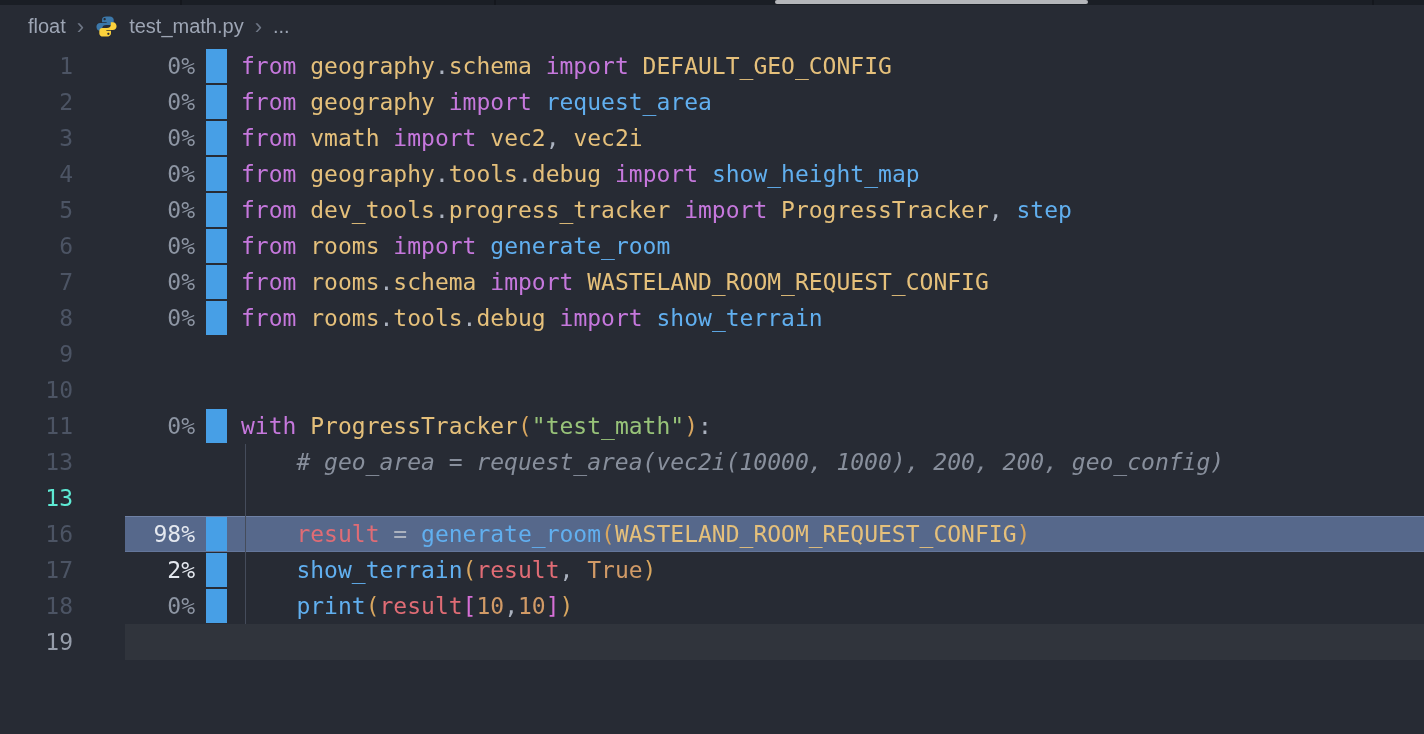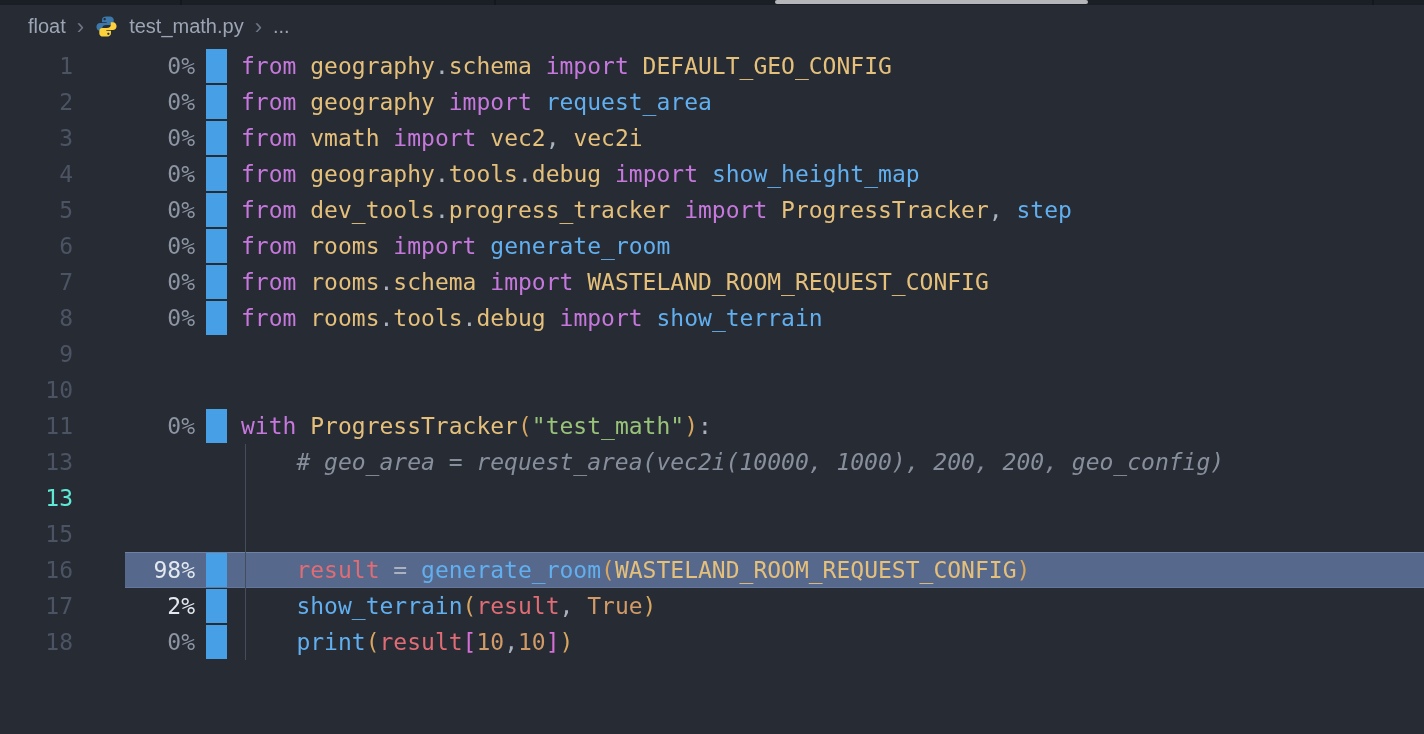--- a/index.html
+++ b/index.html
@@ -62,17 +62,17 @@
     <div class="row"><span class="lnum" style="color: rgb(76, 84, 100);">4</span><span class="cov" style="color: rgb(141, 149, 163);">0%</span><span class="blk" style="background: rgb(71, 159, 230);"></span><span class="code"><span class="tok" style="color: rgb(198, 120, 221);">from </span><span class="tok" style="color: rgb(229, 192, 123);">geography</span><span class="tok" style="color: rgb(171, 178, 191);">.</span><span class="tok" style="color: rgb(229, 192, 123);">tools</span><span class="tok" style="color: rgb(171, 178, 191);">.</span><span class="tok" style="color: rgb(229, 192, 123);">debug</span><span class="tok" style="color: rgb(198, 120, 221);"> import </span><span class="tok" style="color: rgb(97, 175, 239);">show_height_map</span></span></div>
     <div class="row"><span class="lnum" style="color: rgb(76, 84, 100);">5</span><span class="cov" style="color: rgb(141, 149, 163);">0%</span><span class="blk" style="background: rgb(71, 159, 230);"></span><span class="code"><span class="tok" style="color: rgb(198, 120, 221);">from </span><span class="tok" style="color: rgb(229, 192, 123);">dev_tools</span><span class="tok" style="color: rgb(171, 178, 191);">.</span><span class="tok" style="color: rgb(229, 192, 123);">progress_tracker</span><span class="tok" style="color: rgb(198, 120, 221);"> import </span><span class="tok" style="color: rgb(229, 192, 123);">ProgressTracker</span><span class="tok" style="color: rgb(171, 178, 191);">, </span><span class="tok" style="color: rgb(97, 175, 239);">step</span></span></div>
     <div class="row"><span class="lnum" style="color: rgb(76, 84, 100);">6</span><span class="cov" style="color: rgb(141, 149, 163);">0%</span><span class="blk" style="background: rgb(71, 159, 230);"></span><span class="code"><span class="tok" style="color: rgb(198, 120, 221);">from </span><span class="tok" style="color: rgb(229, 192, 123);">rooms</span><span class="tok" style="color: rgb(198, 120, 221);"> import </span><span class="tok" style="color: rgb(97, 175, 239);">generate_room</span></span></div>
     <div class="row"><span class="lnum" style="color: rgb(76, 84, 100);">7</span><span class="cov" style="color: rgb(141, 149, 163);">0%</span><span class="blk" style="background: rgb(71, 159, 230);"></span><span class="code"><span class="tok" style="color: rgb(198, 120, 221);">from </span><span class="tok" style="color: rgb(229, 192, 123);">rooms</span><span class="tok" style="color: rgb(171, 178, 191);">.</span><span class="tok" style="color: rgb(229, 192, 123);">schema</span><span class="tok" style="color: rgb(198, 120, 221);"> import </span><span class="tok" style="color: rgb(229, 192, 123);">WASTELAND_ROOM_REQUEST_CONFIG</span></span></div>
     <div class="row"><span class="lnum" style="color: rgb(76, 84, 100);">8</span><span class="cov" style="color: rgb(141, 149, 163);">0%</span><span class="blk" style="background: rgb(71, 159, 230);"></span><span class="code"><span class="tok" style="color: rgb(198, 120, 221);">from </span><span class="tok" style="color: rgb(229, 192, 123);">rooms</span><span class="tok" style="color: rgb(171, 178, 191);">.</span><span class="tok" style="color: rgb(229, 192, 123);">tools</span><span class="tok" style="color: rgb(171, 178, 191);">.</span><span class="tok" style="color: rgb(229, 192, 123);">debug</span><span class="tok" style="color: rgb(198, 120, 221);"> import </span><span class="tok" style="color: rgb(97, 175, 239);">show_terrain</span></span></div>
     <div class="row"><span class="lnum" style="color: rgb(76, 84, 100);">9</span></div>
     <div class="row"><span class="lnum" style="color: rgb(76, 84, 100);">10</span></div>
     <div class="row"><span class="lnum" style="color: rgb(76, 84, 100);">11</span><span class="cov" style="color: rgb(141, 149, 163);">0%</span><span class="blk" style="background: rgb(71, 159, 230);"></span><span class="code"><span class="tok" style="color: rgb(198, 120, 221);">with </span><span class="tok" style="color: rgb(229, 192, 123);">ProgressTracker</span><span class="tok" style="color: rgb(216, 166, 95);">(</span><span class="tok" style="color: rgb(152, 195, 121);">"test_math"</span><span class="tok" style="color: rgb(216, 166, 95);">)</span><span class="tok" style="color: rgb(171, 178, 191);">:</span></span></div>
     <div class="row"><span class="lnum" style="color: rgb(76, 84, 100);">13</span><span class="guide" style="background: rgb(69, 76, 91);"></span><span class="code"><span class="tok" style="color: rgb(136, 143, 156); font-style: italic;">    # geo_area = request_area(vec2i(10000, 1000), 200, 200, geo_config)</span></span></div>
     <div class="row"><span class="lnum" style="color: #5eead4;">13</span><span class="guide" style="background: rgb(69, 76, 91);"></span></div>
-    <div class="row"><span class="lnum" style="color: rgb(76, 84, 100);">15</span><span class="guide" style="background: rgb(69, 76, 91);"></span></div>
     <div class="row"><div class="hl" style="background: rgb(86, 104, 139); box-shadow: rgba(175, 195, 235, 0.28) 0px 1px 0px inset, rgba(175, 195, 235, 0.16) 0px -1px 0px inset;"></div><span class="lnum" style="color: rgb(76, 84, 100);">16</span><span class="cov" style="color: rgb(228, 232, 239);">98%</span><span class="blk" style="background: rgb(71, 159, 230);"></span><span class="guide" style="background: rgb(69, 76, 91);"></span><span class="code"><span class="tok" style="color: rgb(171, 178, 191);">    </span><span class="tok" style="color: rgb(224, 108, 117);">result</span><span class="tok" style="color: rgb(171, 178, 191);"> = </span><span class="tok" style="color: rgb(97, 175, 239);">generate_room</span><span class="tok" style="color: rgb(216, 166, 95);">(</span><span class="tok" style="color: rgb(229, 192, 123);">WASTELAND_ROOM_REQUEST_CONFIG</span><span class="tok" style="color: rgb(216, 166, 95);">)</span></span></div>
     <div class="row"><span class="lnum" style="color: rgb(76, 84, 100);">17</span><span class="cov" style="color: rgb(228, 232, 239);">2%</span><span class="blk" style="background: rgb(71, 159, 230);"></span><span class="guide" style="background: rgb(69, 76, 91);"></span><span class="code"><span class="tok" style="color: rgb(171, 178, 191);">    </span><span class="tok" style="color: rgb(97, 175, 239);">show_terrain</span><span class="tok" style="color: rgb(216, 166, 95);">(</span><span class="tok" style="color: rgb(224, 108, 117);">result</span><span class="tok" style="color: rgb(171, 178, 191);">, </span><span class="tok" style="color: rgb(209, 154, 102);">True</span><span class="tok" style="color: rgb(216, 166, 95);">)</span></span></div>
     <div class="row"><span class="lnum" style="color: rgb(76, 84, 100);">18</span><span class="cov" style="color: rgb(141, 149, 163);">0%</span><span class="blk" style="background: rgb(71, 159, 230);"></span><span class="guide" style="background: rgb(69, 76, 91);"></span><span class="code"><span class="tok" style="color: rgb(171, 178, 191);">    </span><span class="tok" style="color: rgb(97, 175, 239);">print</span><span class="tok" style="color: rgb(216, 166, 95);">(</span><span class="tok" style="color: rgb(224, 108, 117);">result</span><span class="tok" style="color: rgb(214, 111, 214);">[</span><span class="tok" style="color: rgb(209, 154, 102);">10</span><span class="tok" style="color: rgb(171, 178, 191);">,</span><span class="tok" style="color: rgb(209, 154, 102);">10</span><span class="tok" style="color: rgb(214, 111, 214);">]</span><span class="tok" style="color: rgb(216, 166, 95);">)</span></span></div>
+    <div class="row"><div class="hl" style="background: rgba(255, 255, 255, 0.043);"></div><span class="lnum" style="color: rgb(149, 156, 169);">19</span></div>
   </div>
 
 </body></html>

